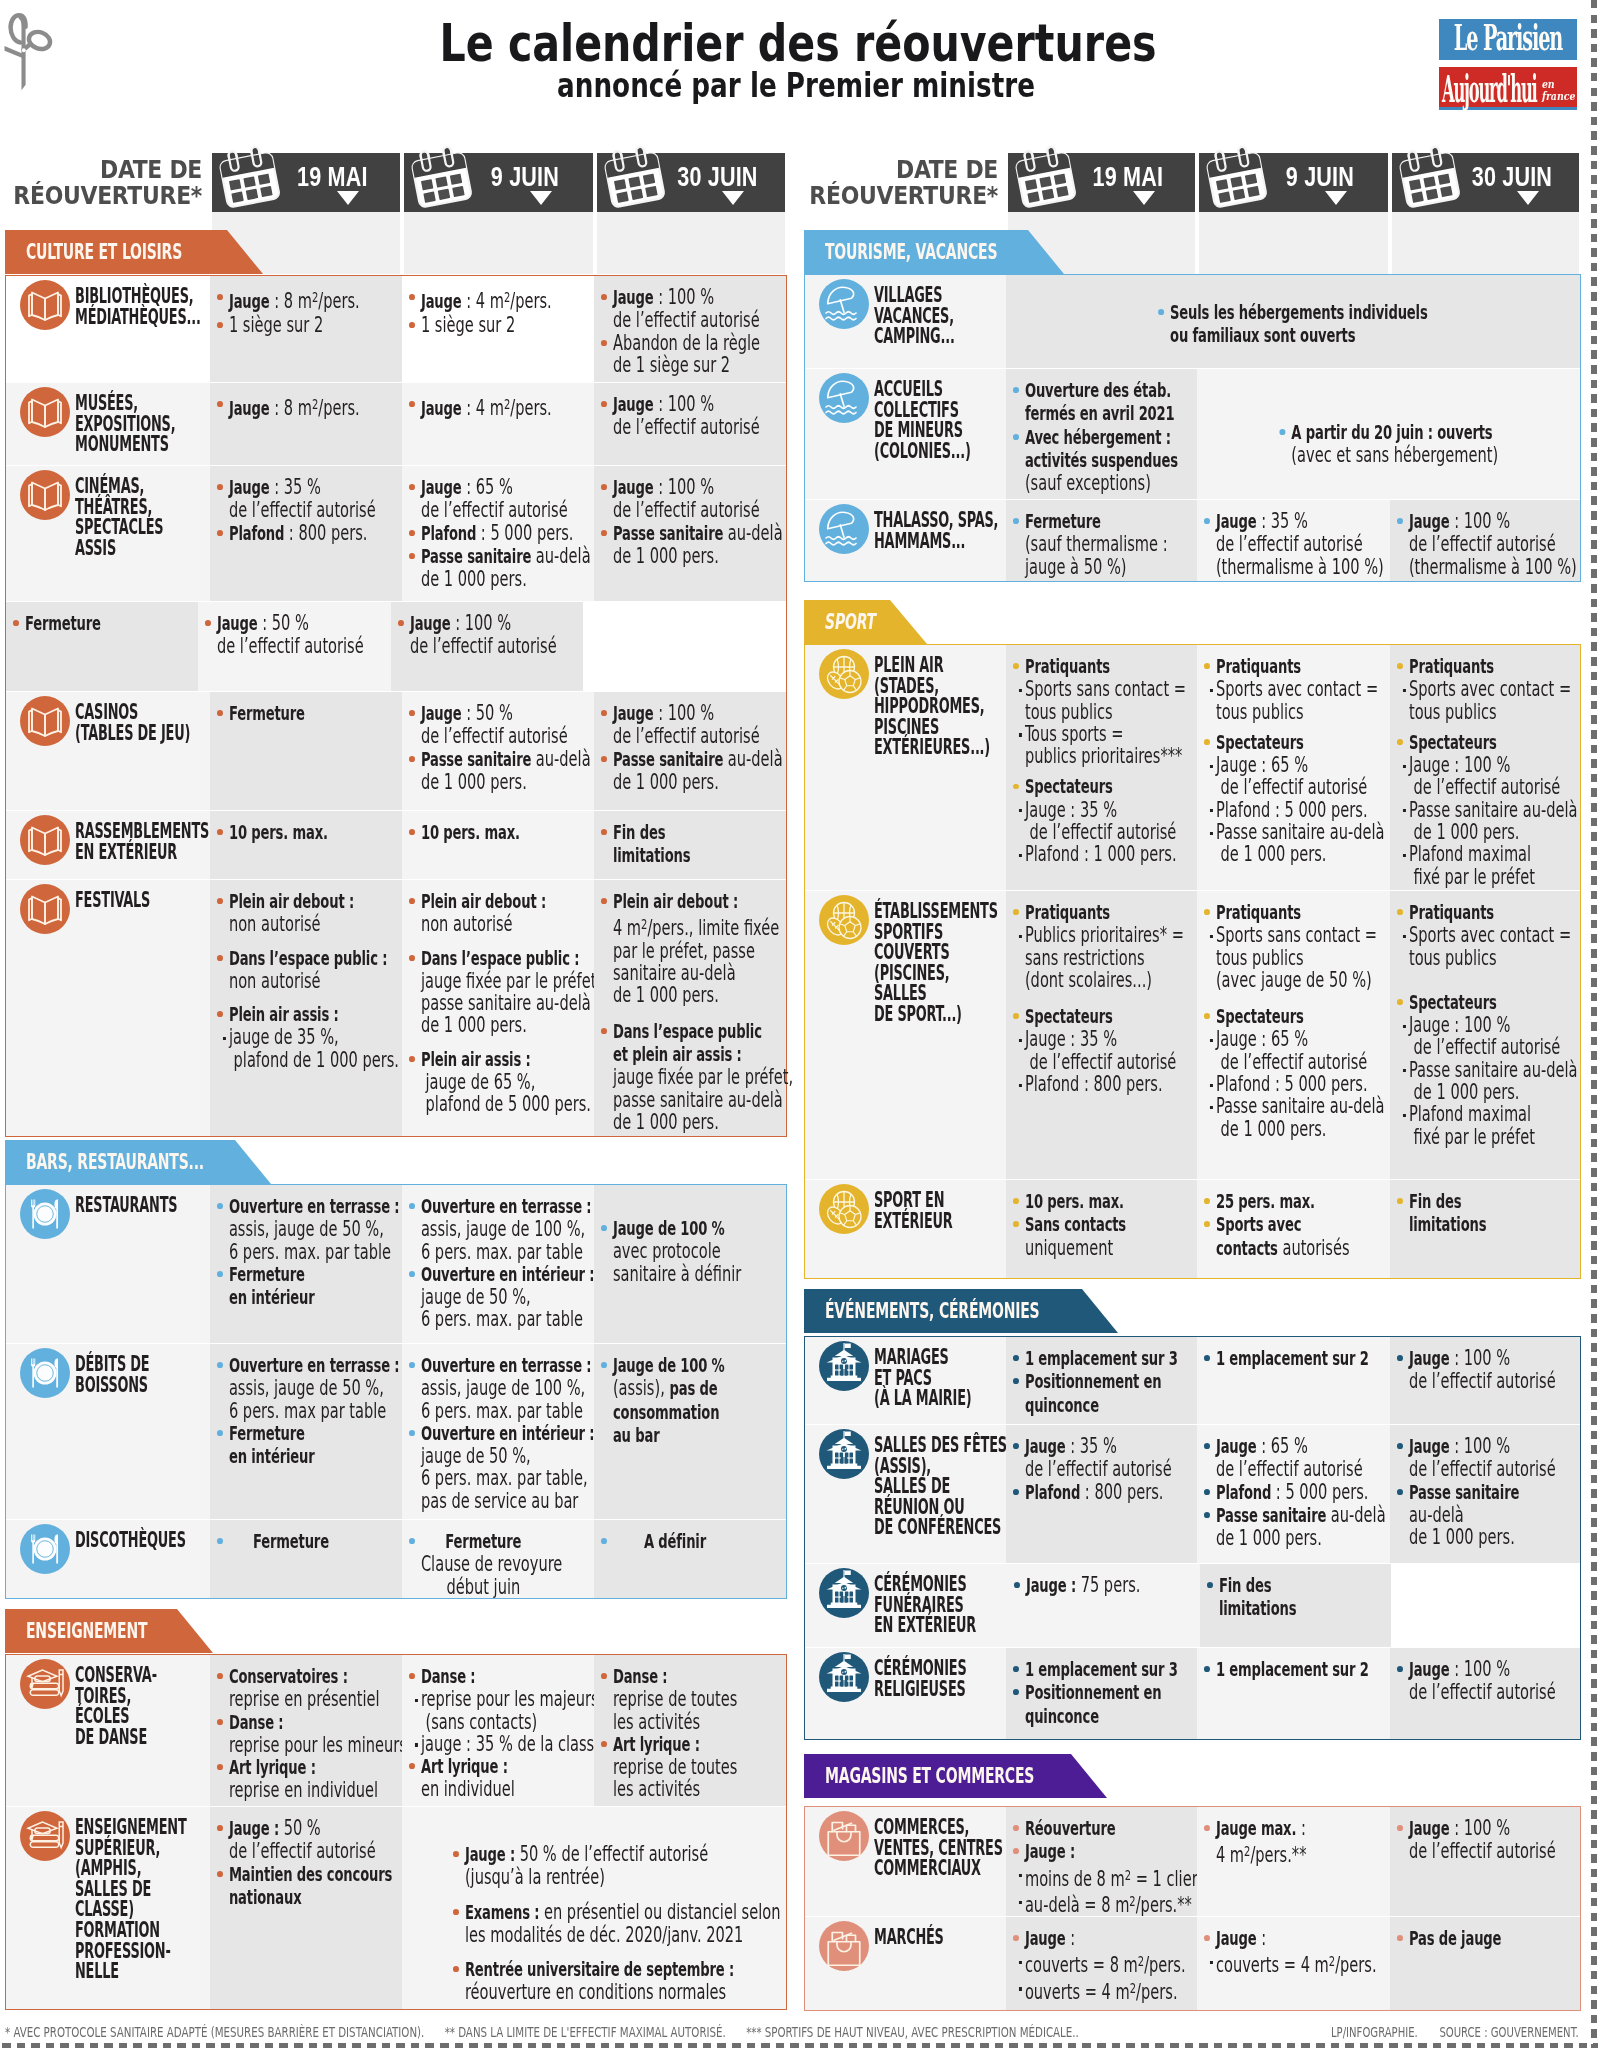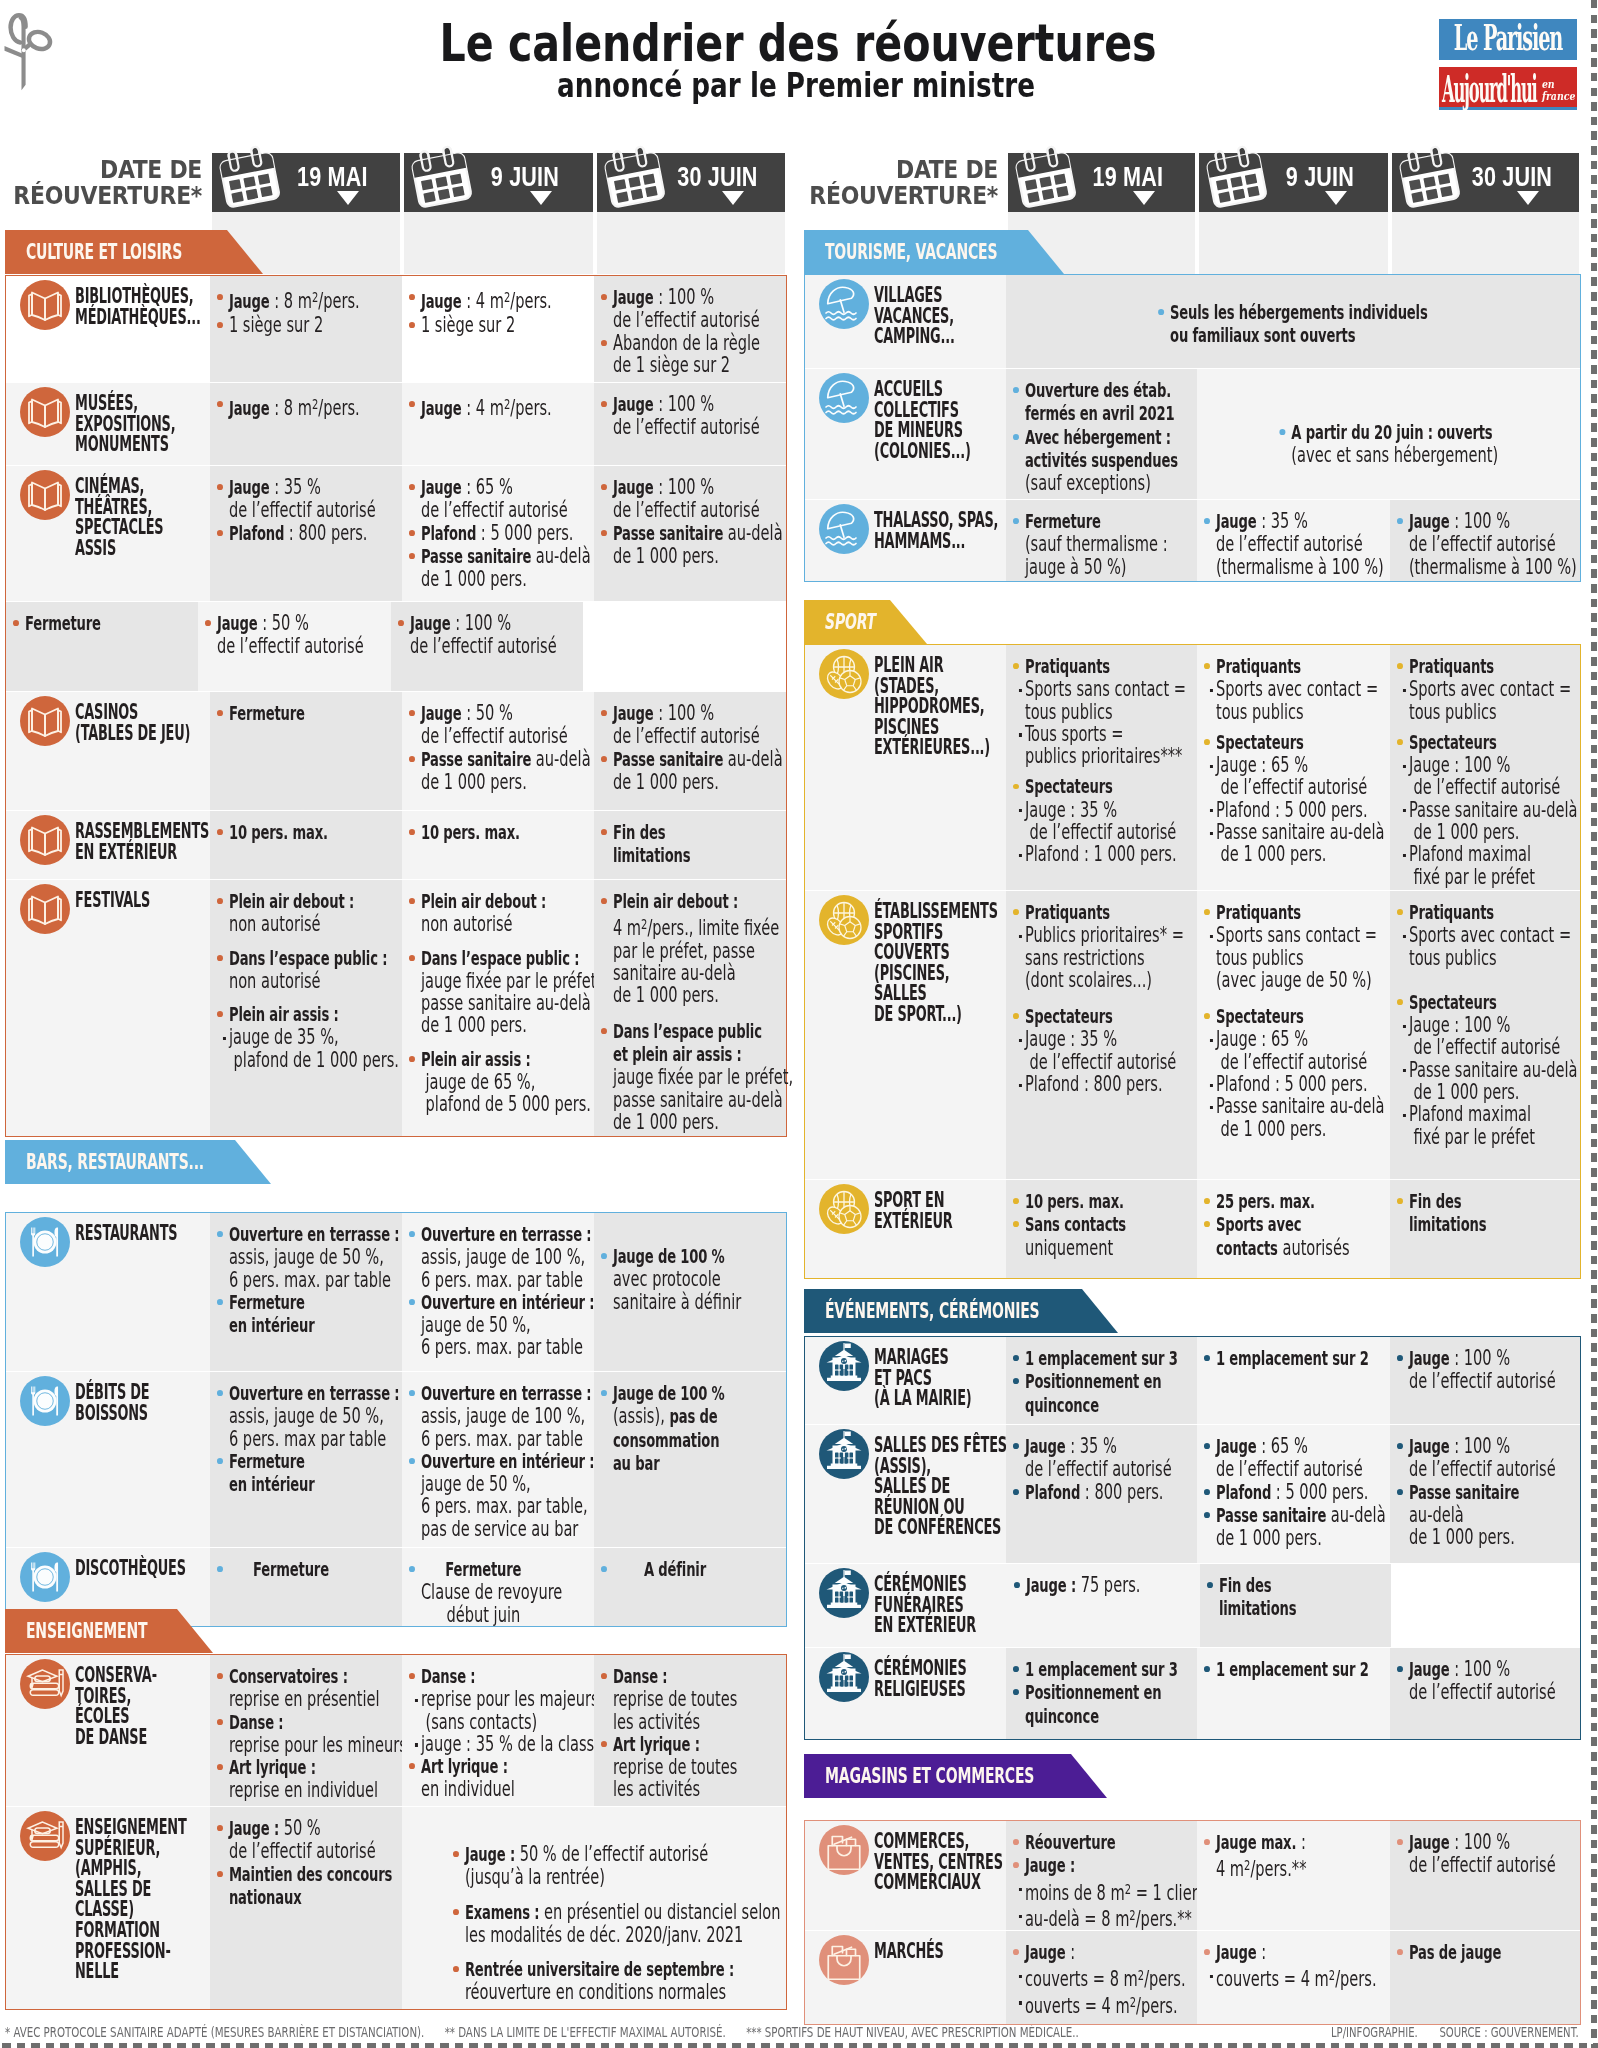--- a/index.html
+++ b/index.html
@@ -379,21 +379,21 @@
 de 1 000 pers.</li>
             </ul>
           </div>
         </div>
       </div>
     </div>
     <div class="sect" style="left: 5px; top: 1140px; width: 782px;">
       <div class="tab" style="width: 266px; background: rgb(97, 176, 221); clip-path: polygon(0% 0%, 86.466% 0%, 100% 100%, 0% 100%);">
         <div class="tabtxt">BARS, RESTAURANTS...</div>
       </div>
-      <div class="body" style="top: 44px; width: 782px; border-color: rgb(97, 176, 221); margin-top: 28px;">
+      <div class="body" style="top: 44px; width: 782px; border-color: rgb(97, 176, 221);">
         <div class="row" style="height: 158px;">
           <div class="c c0" style="width: 205px; height: 100%;">
             <div class="icon" style="left: 14px; top: 4px; width: 50px; height: 50px;"><svg viewBox="0 0 100 100" width="100%" height="100%">
    <circle cx="50" cy="50" r="50" fill="#61b0dd"></circle>
    <g fill="#fbfdfe">
      <circle cx="50" cy="50" r="23"></circle>
      <path d="M22 21 v13 a3.6 3.6 0 0 0 2.6 3.4 V79 h3.3 V37.4 a3.6 3.6 0 0 0 2.6 -3.4 V21 h-1.8 v11.5 h-1.6 V21 h-1.8 v11.5 h-1.7 V21 Z"></path>
      <path d="M74.5 21 c-3.6 0 -5.6 3.5 -5.6 9.8 0 5.5 1.4 8.3 3.6 9.3 V79 h3.6 V21 Z"></path>
    </g>
    <circle cx="50" cy="50" r="16.5" fill="none" stroke="#61b0dd" stroke-width="1.8"></circle>
@@ -1080,21 +1080,21 @@
 de l’effectif autorisé</li>
             </ul>
           </div>
         </div>
       </div>
     </div>
     <div class="sect" style="left: 804px; top: 1754px; width: 777px;">
       <div class="tab" style="width: 303px; background: #4c1d95; clip-path: polygon(0% 0%, 88.119% 0%, 100% 100%, 0% 100%);">
         <div class="tabtxt">MAGASINS ET COMMERCES</div>
       </div>
-      <div class="body" style="top: 66px; width: 777px; border-color: rgb(224, 144, 122);">
+      <div class="body" style="top: 52px; width: 777px; border-color: rgb(224, 144, 122);">
         <div class="row" style="height: 109px;">
           <div class="c c0" style="width: 202px; height: 100%;">
             <div class="icon" style="left: 14px; top: 4px; width: 50px; height: 50px;"><svg viewBox="0 0 100 100" width="100%" height="100%">
    <circle cx="50" cy="50" r="50" fill="#e0907a"></circle>
    <g fill="none" stroke="#fdf1e4" stroke-width="3.4" stroke-linejoin="round" stroke-linecap="round">
      <path d="M18.5 41.5 h63 v47 h-63 Z"></path>
      <path d="M36 41.5 v6 a14 14 0 0 0 28 0 v-6"></path>
      <path d="M26.5 41 V23 h20.5 v12.5"></path>
      <path d="M55 41 V28.5 h18 V41"></path>
      <path d="M30 38.5 L65 24.5"></path>

